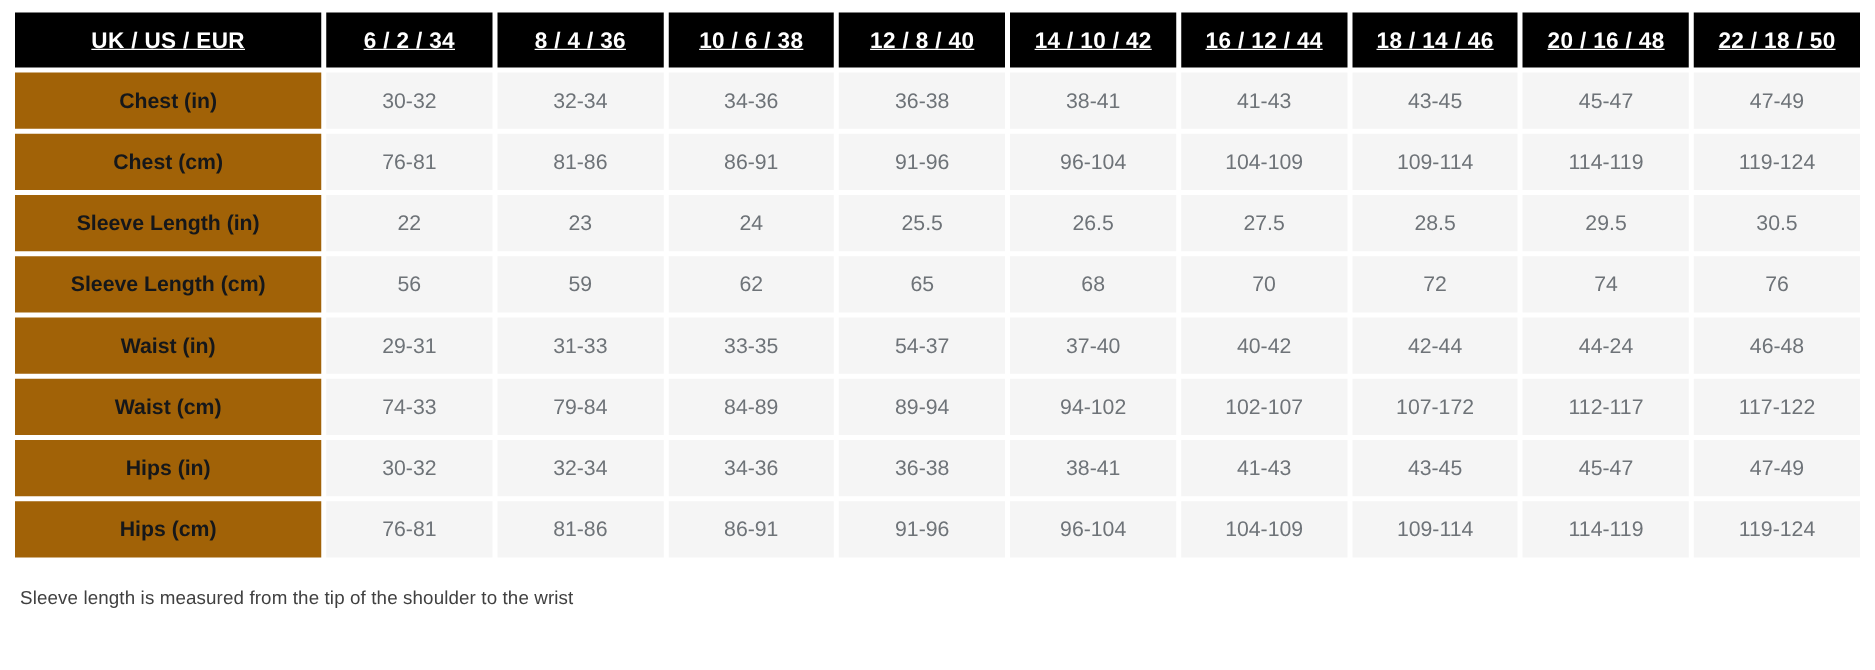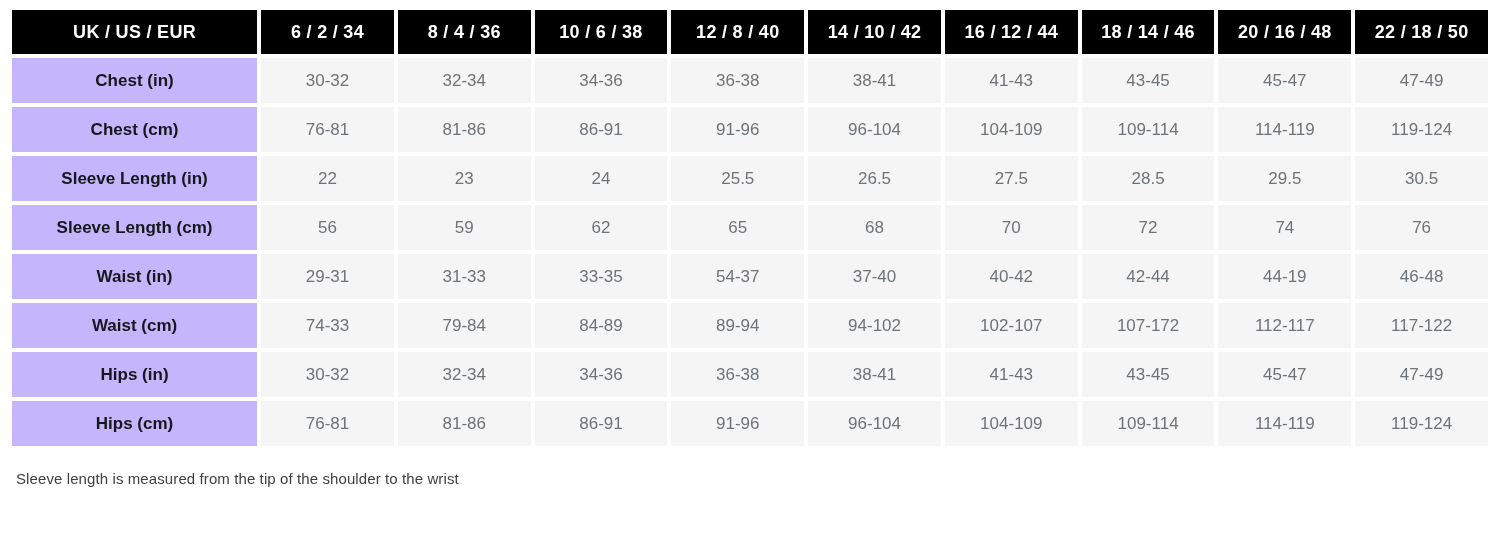--- a/index.html
+++ b/index.html
@@ -35,24 +35,25 @@
     background: #000000;
     color: #ffffff;
     font-size: 18px;
     font-weight: bold;
     letter-spacing: 0.3px;
     text-align: center;
     vertical-align: middle;
     height: 44px;
     padding: 0 4px;
     border: 0;
+    text-decoration: underline;
   }
 
   tbody th.row-label {
-    background: #c4b5fd;
+    background: #a16207;
     color: #15171a;
     font-size: 17px;
     font-weight: bold;
     text-align: center;
     vertical-align: middle;
     height: 45px;
     padding: 0 6px;
     border: 0;
   }
 
@@ -157,21 +158,21 @@
       </tr>
       <tr>
         <th scope="row" class="row-label">Waist (in)</th>
         <td class="value-cell">29-31</td>
         <td class="value-cell">31-33</td>
         <td class="value-cell">33-35</td>
         <td class="value-cell">54-37</td>
         <td class="value-cell">37-40</td>
         <td class="value-cell">40-42</td>
         <td class="value-cell">42-44</td>
-        <td class="value-cell">44-19</td>
+        <td class="value-cell">44-24</td>
         <td class="value-cell">46-48</td>
       </tr>
       <tr>
         <th scope="row" class="row-label">Waist (cm)</th>
         <td class="value-cell">74-33</td>
         <td class="value-cell">79-84</td>
         <td class="value-cell">84-89</td>
         <td class="value-cell">89-94</td>
         <td class="value-cell">94-102</td>
         <td class="value-cell">102-107</td>

